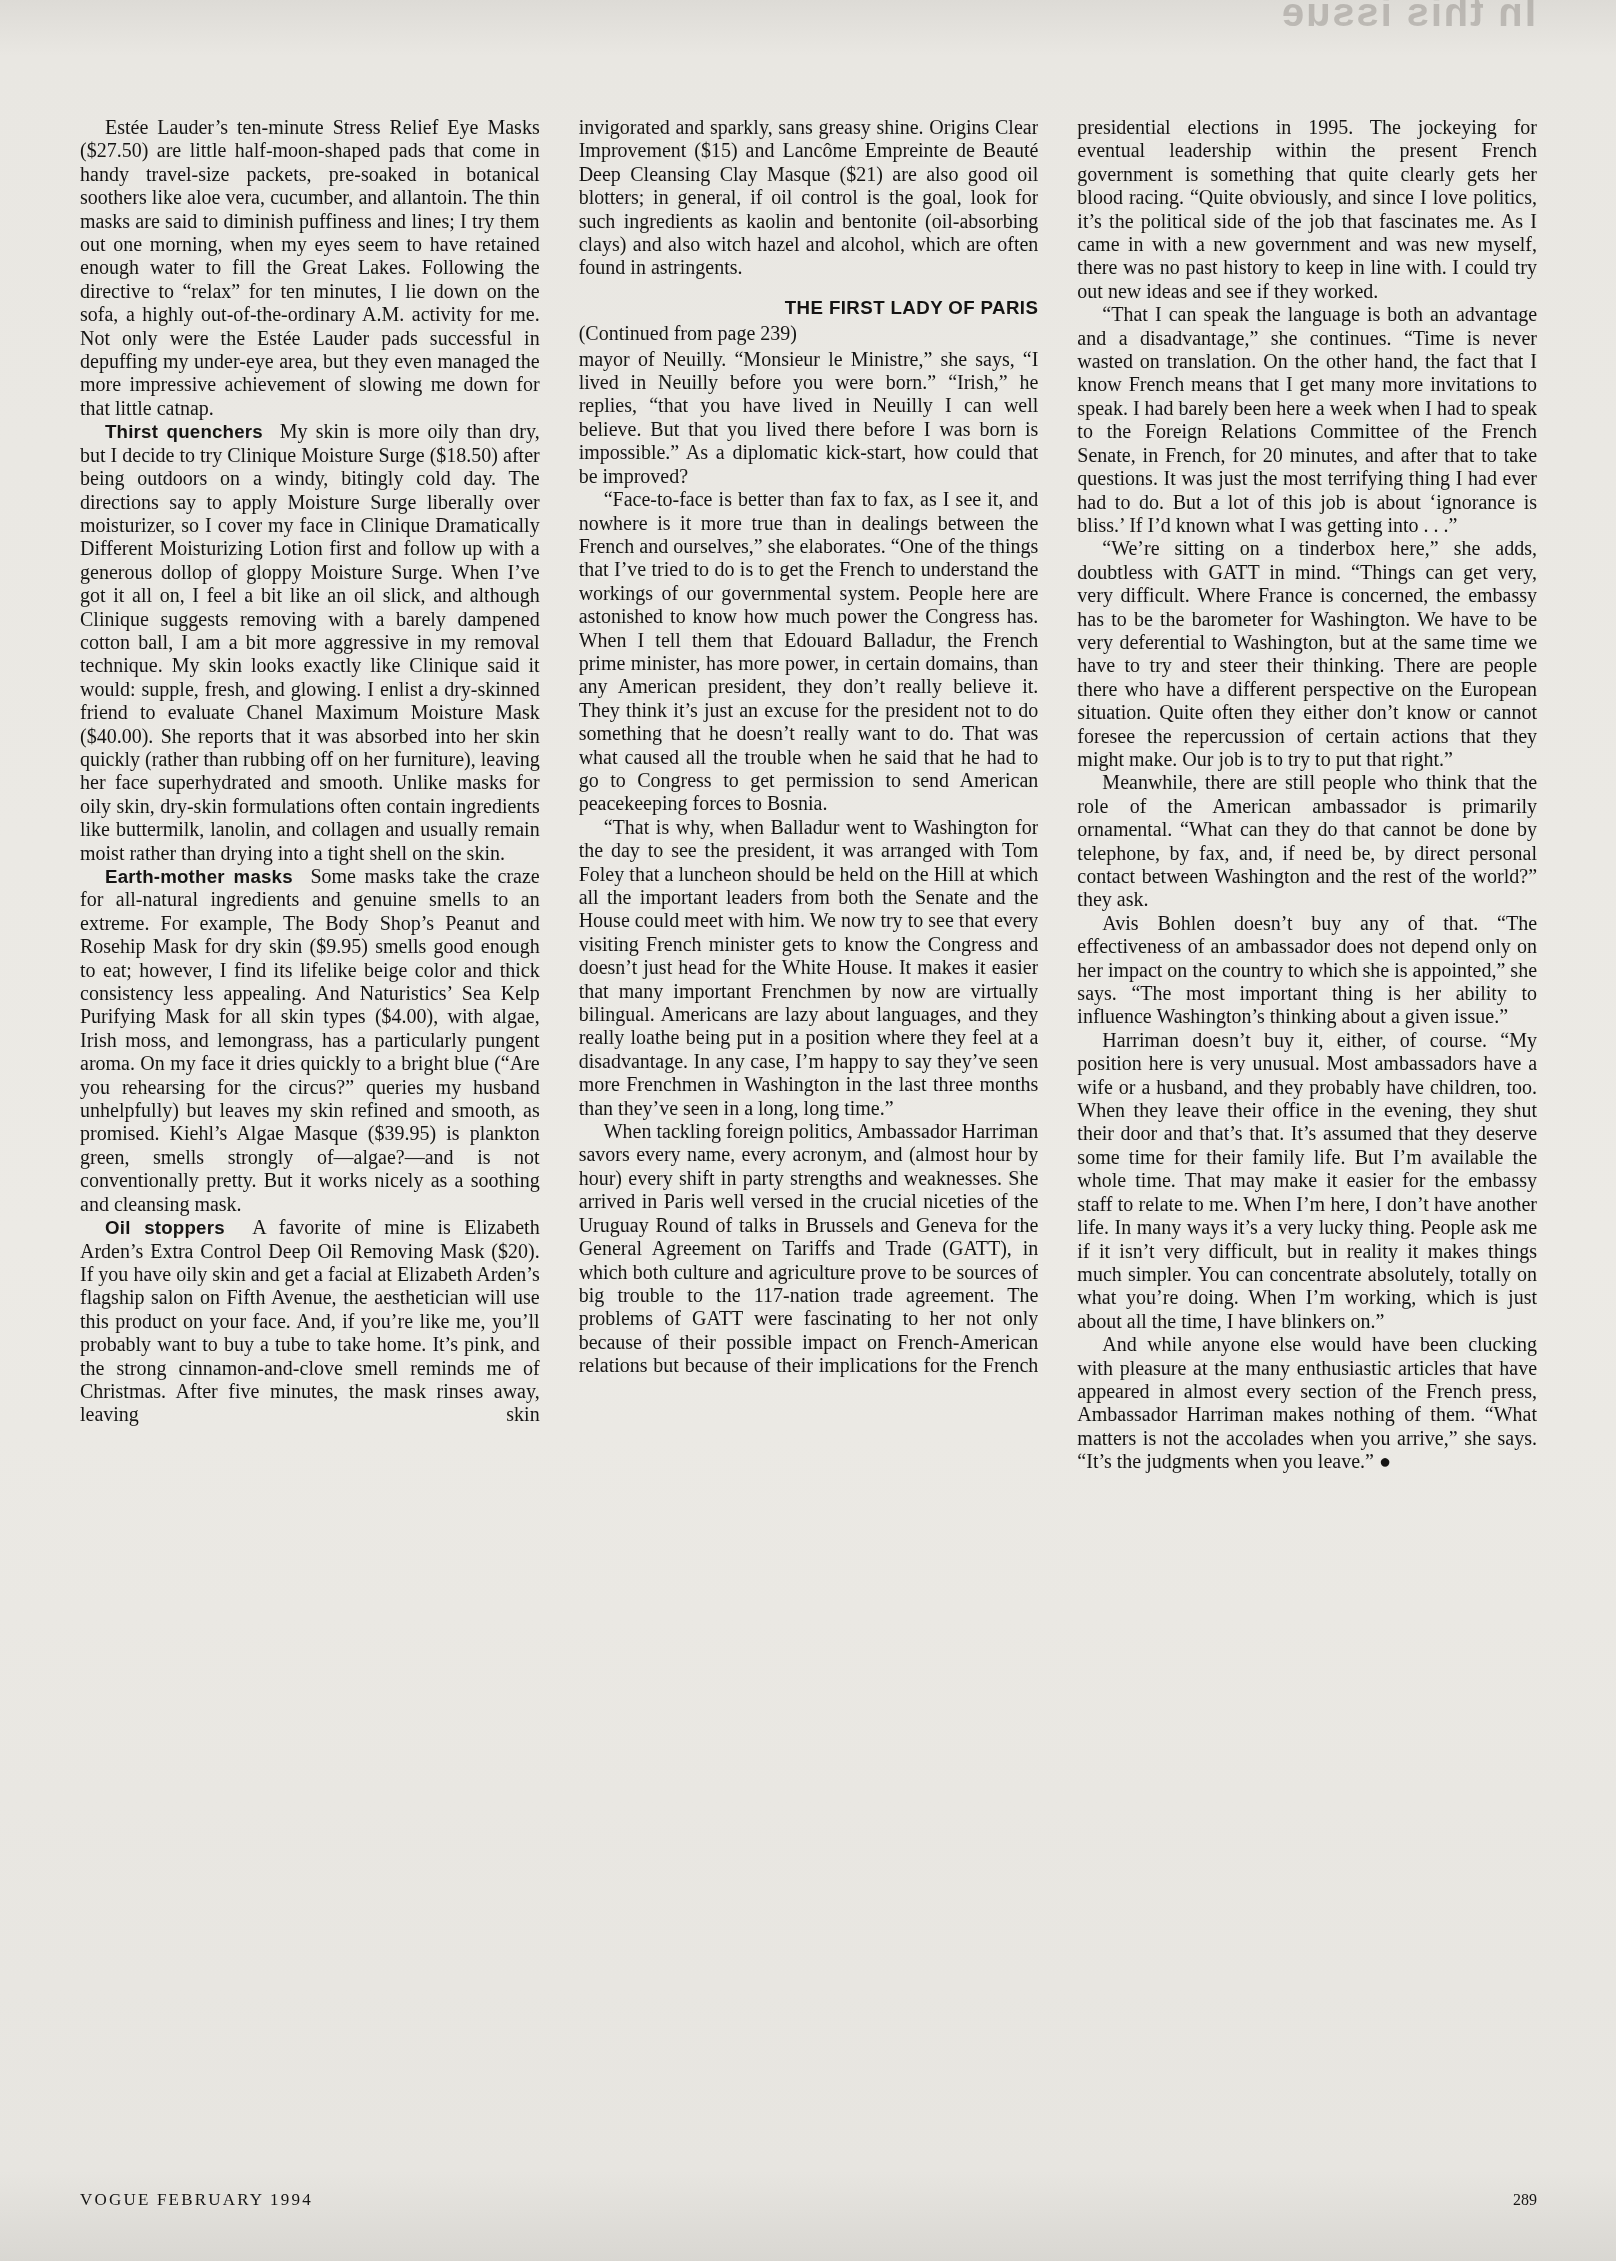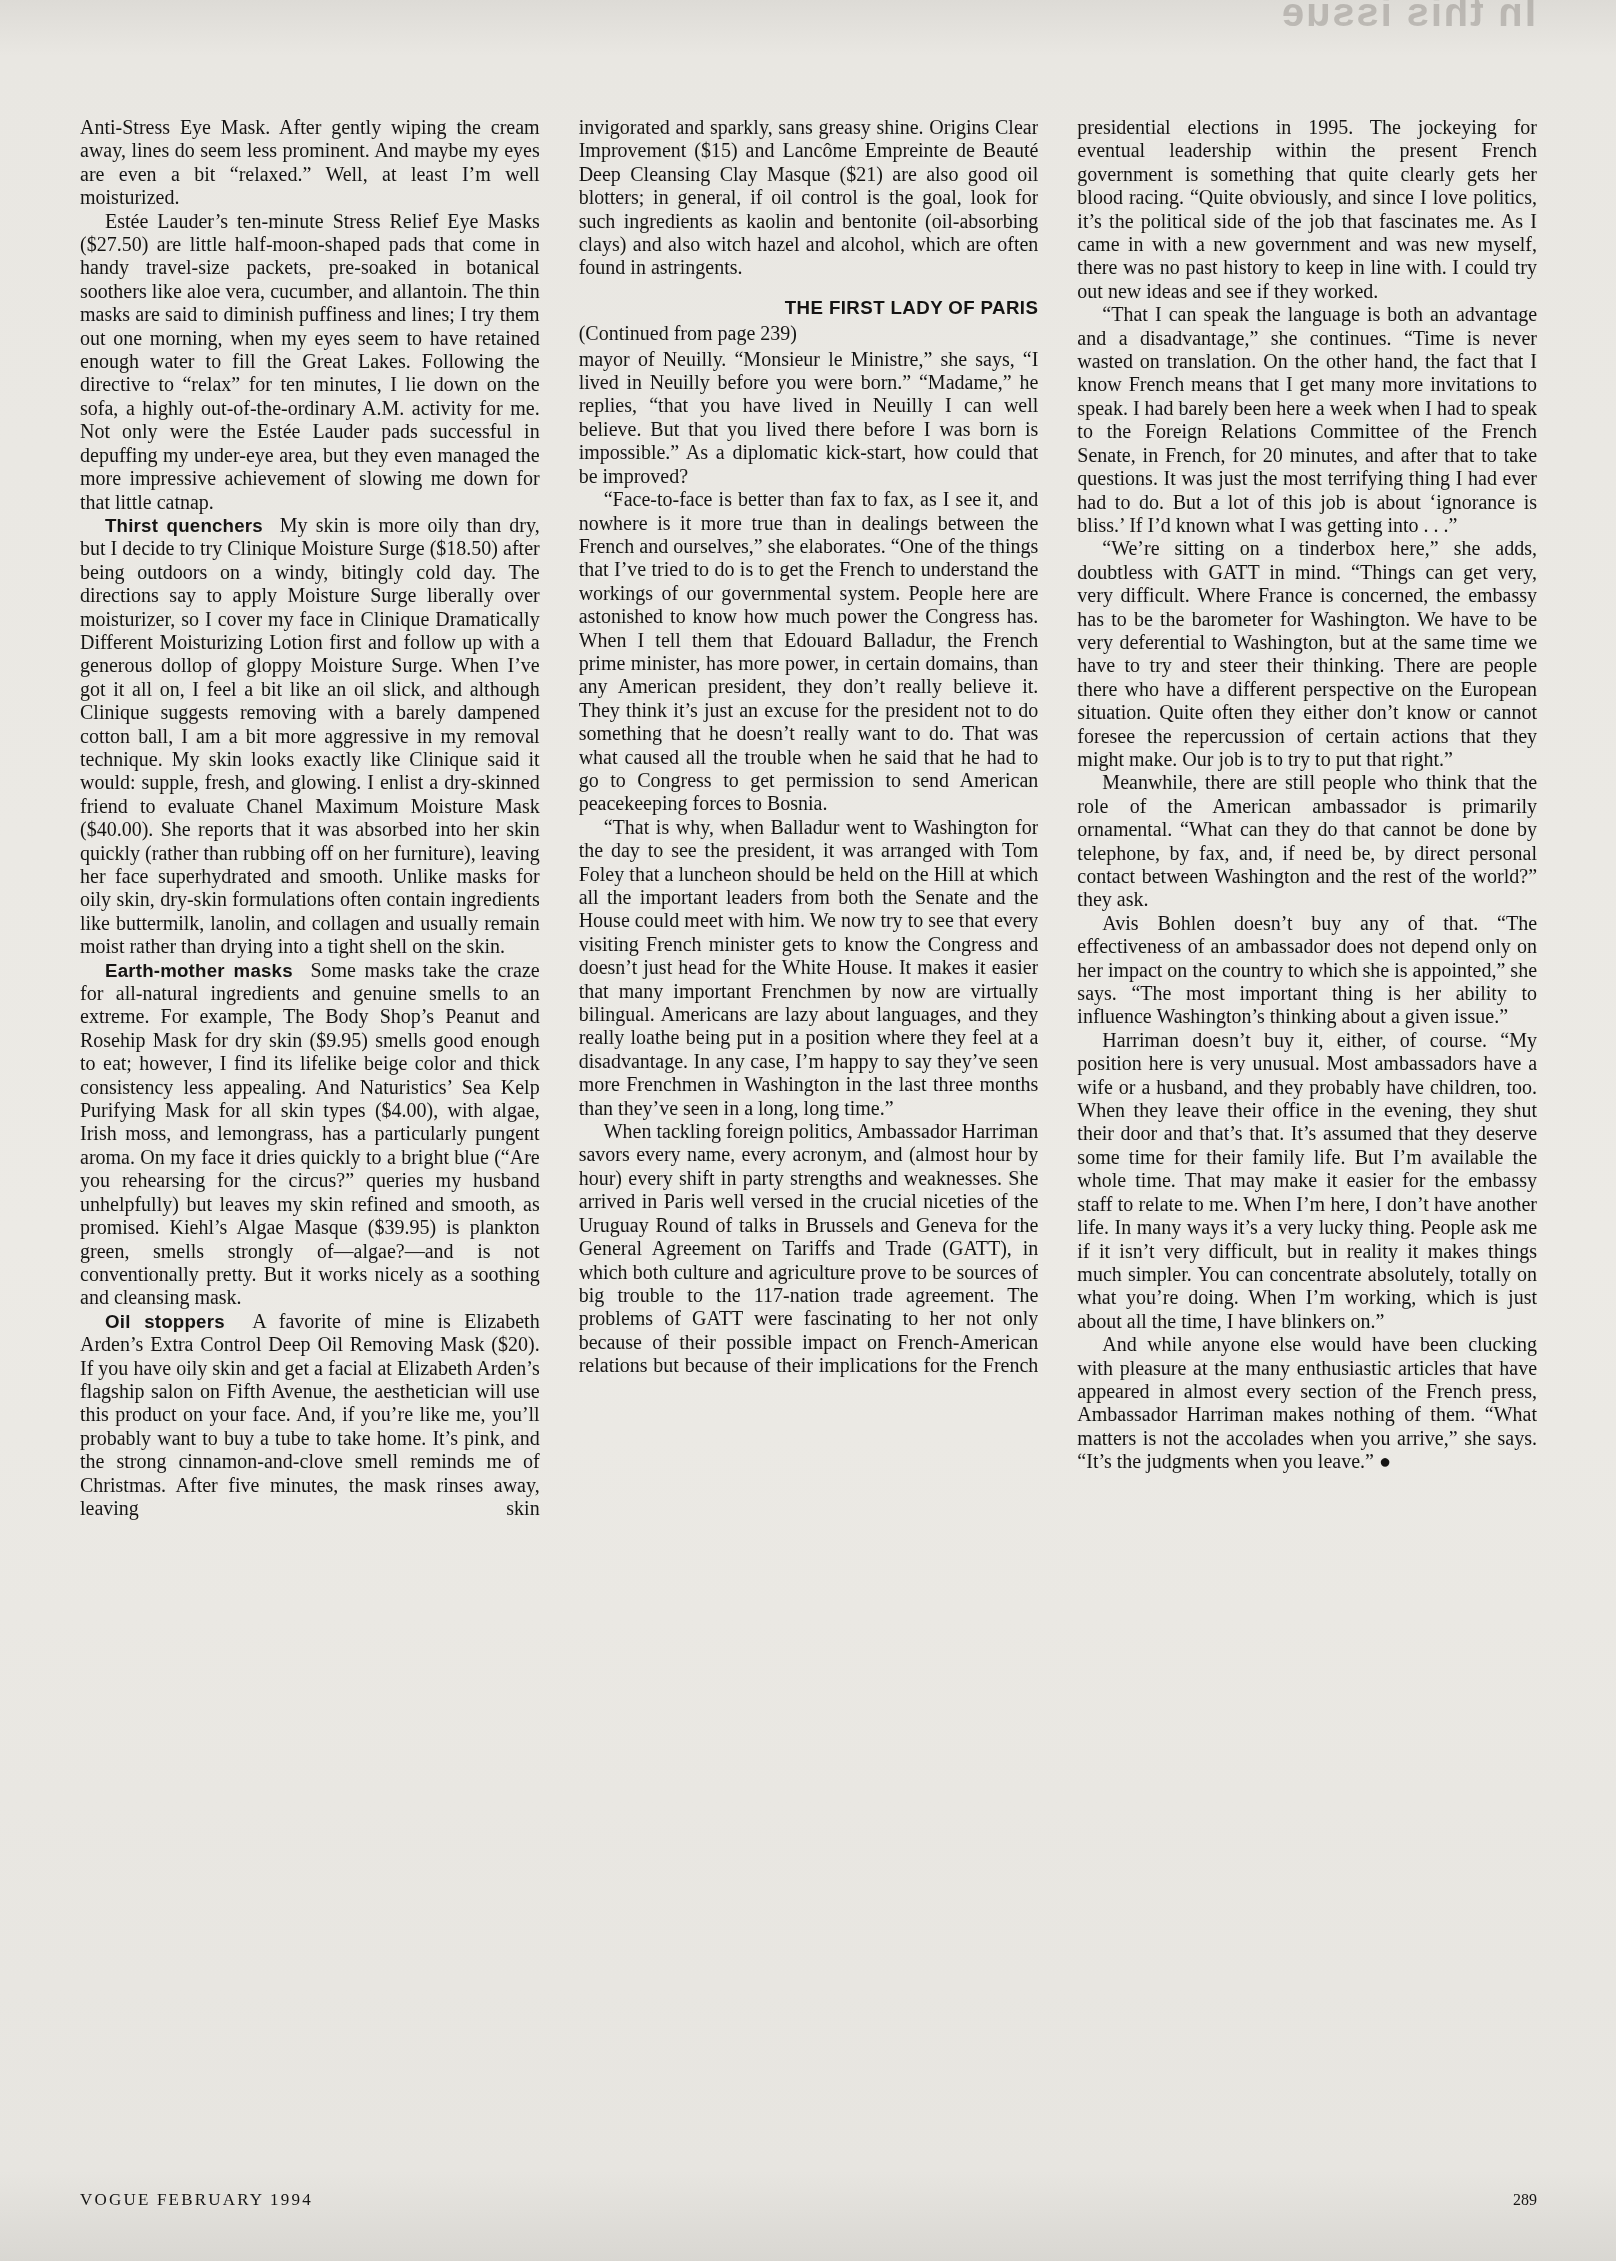--- a/index.html
+++ b/index.html
@@ -90,32 +90,31 @@
 </head>
 <body>
 
 <div class="page-surface"></div>
 
 <div class="showthrough">In this issue</div>
 
 <div class="columns">
 
   <div class="col">
-    <p>Anti-Stress Eye Mask. After gently wiping the cream away, lines do seem less prominent. And maybe my eyes are even a bit “relaxed.” Well, at least I’m well moisturized.</p>
     <p class="indent">Estée Lauder’s ten-minute Stress Relief Eye Masks ($27.50) are little half-moon-shaped pads that come in handy travel-size packets, pre-soaked in botanical soothers like aloe vera, cucumber, and allantoin. The thin masks are said to diminish puffiness and lines; I try them out one morning, when my eyes seem to have retained enough water to fill the Great Lakes. Following the directive to “relax” for ten minutes, I lie down on the sofa, a highly out-of-the-ordinary A.M. activity for me. Not only were the Estée Lauder pads successful in depuffing my under-eye area, but they even managed the more impressive achievement of slowing me down for that little catnap.</p>
     <p class="indent"><span class="lead">Thirst quenchers</span><span>My skin is more oily than dry, but I decide to try Clinique Moisture Surge ($18.50) after being outdoors on a windy, bitingly cold day. The directions say to apply Moisture Surge liberally over moisturizer, so I cover my face in Clinique Dramatically Different Moisturizing Lotion first and follow up with a generous dollop of gloppy Moisture Surge. When I’ve got it all on, I feel a bit like an oil slick, and although Clinique suggests removing with a barely dampened cotton ball, I am a bit more aggressive in my removal technique. My skin looks exactly like Clinique said it would: supple, fresh, and glowing. I enlist a dry-skinned friend to evaluate Chanel Maximum Moisture Mask ($40.00). She reports that it was absorbed into her skin quickly (rather than rubbing off on her furniture), leaving her face superhydrated and smooth. Unlike masks for oily skin, dry-skin formulations often contain ingredients like buttermilk, lanolin, and collagen and usually remain moist rather than drying into a tight shell on the skin.</span></p>
     <p class="indent"><span class="lead">Earth-mother masks</span><span>Some masks take the craze for all-natural ingredients and genuine smells to an extreme. For example, The Body Shop’s Peanut and Rosehip Mask for dry skin ($9.95) smells good enough to eat; however, I find its lifelike beige color and thick consistency less appealing. And Naturistics’ Sea Kelp Purifying Mask for all skin types ($4.00), with algae, Irish moss, and lemongrass, has a particularly pungent aroma. On my face it dries quickly to a bright blue (“Are you rehearsing for the circus?” queries my husband unhelpfully) but leaves my skin refined and smooth, as promised. Kiehl’s Algae Masque ($39.95) is plankton green, smells strongly of—algae?—and is not conventionally pretty. But it works nicely as a soothing and cleansing mask.</span></p>
     <p class="indent split"><span class="lead">Oil stoppers</span><span>A favorite of mine is Elizabeth Arden’s Extra Control Deep Oil Removing Mask ($20). If you have oily skin and get a facial at Elizabeth Arden’s flagship salon on Fifth Avenue, the aesthetician will use this product on your face. And, if you’re like me, you’ll probably want to buy a tube to take home. It’s pink, and the strong cinnamon-and-clove smell reminds me of Christmas. After five minutes, the mask rinses away, leaving skin</span></p>
   </div>
 
   <div class="col">
     <p>invigorated and sparkly, sans greasy shine. Origins Clear Improvement ($15) and Lancôme Empreinte de Beauté Deep Cleansing Clay Masque ($21) are also good oil blotters; in general, if oil control is the goal, look for such ingredients as kaolin and bentonite (oil-absorbing clays) and also witch hazel and alcohol, which are often found in astringents.</p>
     <p class="section-heading">THE FIRST LADY OF PARIS</p>
     <p class="continued">(Continued from page 239)</p>
-    <p>mayor of Neuilly. “Monsieur le Ministre,” she says, “I lived in Neuilly before you were born.” “Madame,” he replies, “that you have lived in Neuilly I can well believe. But that you lived there before I was born is impossible.” As a diplomatic kick-start, how could that be improved?</p>
+    <p>mayor of Neuilly. “Monsieur le Ministre,” she says, “I lived in Neuilly before you were born.” “Irish,” he replies, “that you have lived in Neuilly I can well believe. But that you lived there before I was born is impossible.” As a diplomatic kick-start, how could that be improved?</p>
     <p class="indent">“Face-to-face is better than fax to fax, as I see it, and nowhere is it more true than in dealings between the French and ourselves,” she elaborates. “One of the things that I’ve tried to do is to get the French to understand the workings of our governmental system. People here are astonished to know how much power the Congress has. When I tell them that Edouard Balladur, the French prime minister, has more power, in certain domains, than any American president, they don’t really believe it. They think it’s just an excuse for the president not to do something that he doesn’t really want to do. That was what caused all the trouble when he said that he had to go to Congress to get permission to send American peacekeeping forces to Bosnia.</p>
     <p class="indent">“That is why, when Balladur went to Washington for the day to see the president, it was arranged with Tom Foley that a luncheon should be held on the Hill at which all the important leaders from both the Senate and the House could meet with him. We now try to see that every visiting French minister gets to know the Congress and doesn’t just head for the White House. It makes it easier that many important Frenchmen by now are virtually bilingual. Americans are lazy about languages, and they really loathe being put in a position where they feel at a disadvantage. In any case, I’m happy to say they’ve seen more Frenchmen in Washington in the last three months than they’ve seen in a long, long time.”</p>
     <p class="indent split">When tackling foreign politics, Ambassador Harriman savors every name, every acronym, and (almost hour by hour) every shift in party strengths and weaknesses. She arrived in Paris well versed in the crucial niceties of the Uruguay Round of talks in Brussels and Geneva for the General Agreement on Tariffs and Trade (GATT), in which both culture and agriculture prove to be sources of big trouble to the 117-nation trade agreement. The problems of GATT were fascinating to her not only because of their possible impact on French-American relations but because of their implications for the French</p>
   </div>
 
   <div class="col">
     <p>presidential elections in 1995. The jockeying for eventual leadership within the present French government is something that quite clearly gets her blood racing. “Quite obviously, and since I love politics, it’s the political side of the job that fascinates me. As I came in with a new government and was new myself, there was no past history to keep in line with. I could try out new ideas and see if they worked.</p>
     <p class="indent">“That I can speak the language is both an advantage and a disadvantage,” she continues. “Time is never wasted on translation. On the other hand, the fact that I know French means that I get many more invitations to speak. I had barely been here a week when I had to speak to the Foreign Relations Committee of the French Senate, in French, for 20 minutes, and after that to take questions. It was just the most terrifying thing I had ever had to do. But a lot of this job is about ‘ignorance is bliss.’ If I’d known what I was getting into . . .”</p>
     <p class="indent">“We’re sitting on a tinderbox here,” she adds, doubtless with GATT in mind. “Things can get very, very difficult. Where France is concerned, the embassy has to be the barometer for Washington. We have to be very deferential to Washington, but at the same time we have to try and steer their thinking. There are people there who have a different perspective on the European situation. Quite often they either don’t know or cannot foresee the repercussion of certain actions that they might make. Our job is to try to put that right.”</p>
     <p class="indent">Meanwhile, there are still people who think that the role of the American ambassador is primarily ornamental. “What can they do that cannot be done by telephone, by fax, and, if need be, by direct personal contact between Washington and the rest of the world?” they ask.</p>

